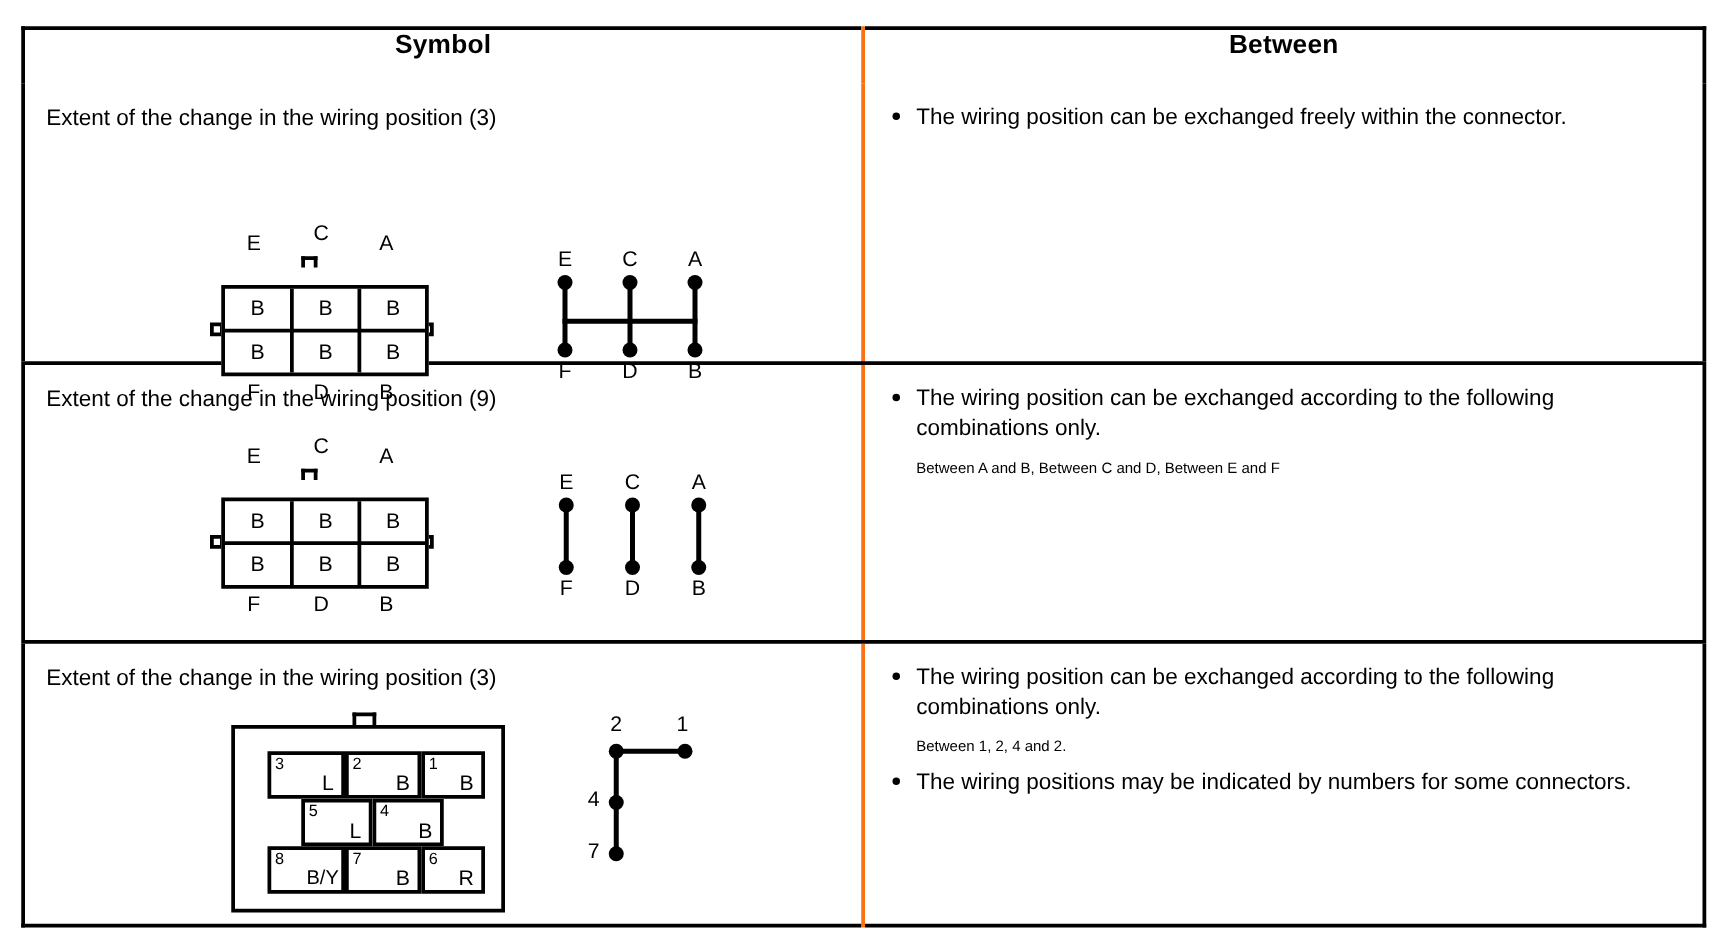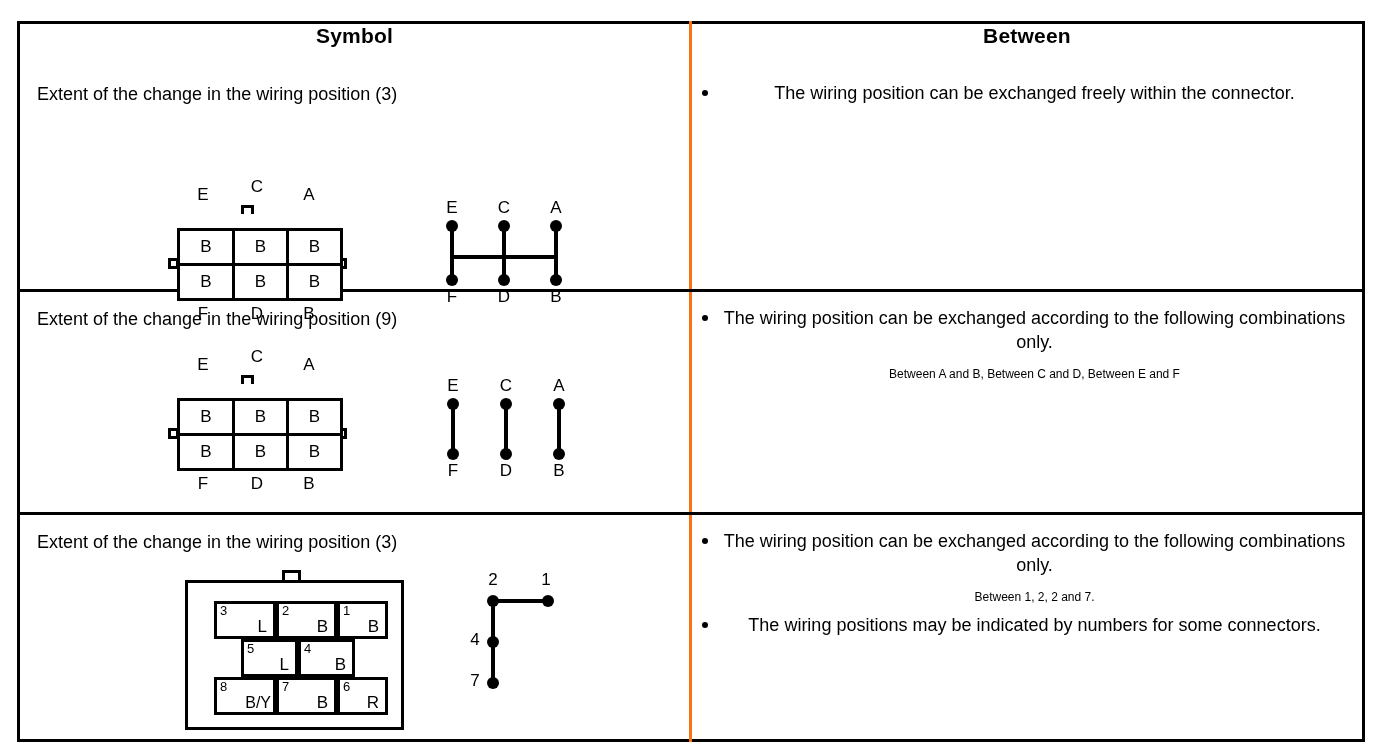--- a/index.html
+++ b/index.html
@@ -198,24 +198,23 @@
   .node-label {
     position: absolute;
     font-size: 17px;
     width: 24px;
     text-align: center;
   }
 
   
   .meaning-wrap {
     position: absolute;
-    left: 6px;
+    left: 18px;
     top: 14px;
     right: 14px;
-    text-align: center;
   }
   ul.meaning-list {
     list-style: none;
     margin: 0;
     padding: 0;
   }
   ul.meaning-list > li {
     position: relative;
     padding-left: 23px;
     margin-bottom: 2px;
@@ -468,21 +467,21 @@
         </td>
 
         <td class="body-cell">
           <div class="meaning-wrap">
             <ul class="meaning-list">
               <li>
                 <span class="bullet"></span>
                 <span>The wiring position can be exchanged according to the following combinations only.</span>
               </li>
             </ul>
-            <div class="sub-note">Between 1, 2, 2 and 7.</div>
+            <div class="sub-note">Between 1, 2, 4 and 2.</div>
             <ul class="meaning-list">
               <li>
                 <span class="bullet"></span>
                 <span>The wiring positions may be indicated by numbers for some connectors.</span>
               </li>
             </ul>
           </div>
         </td>
       </tr>
 

